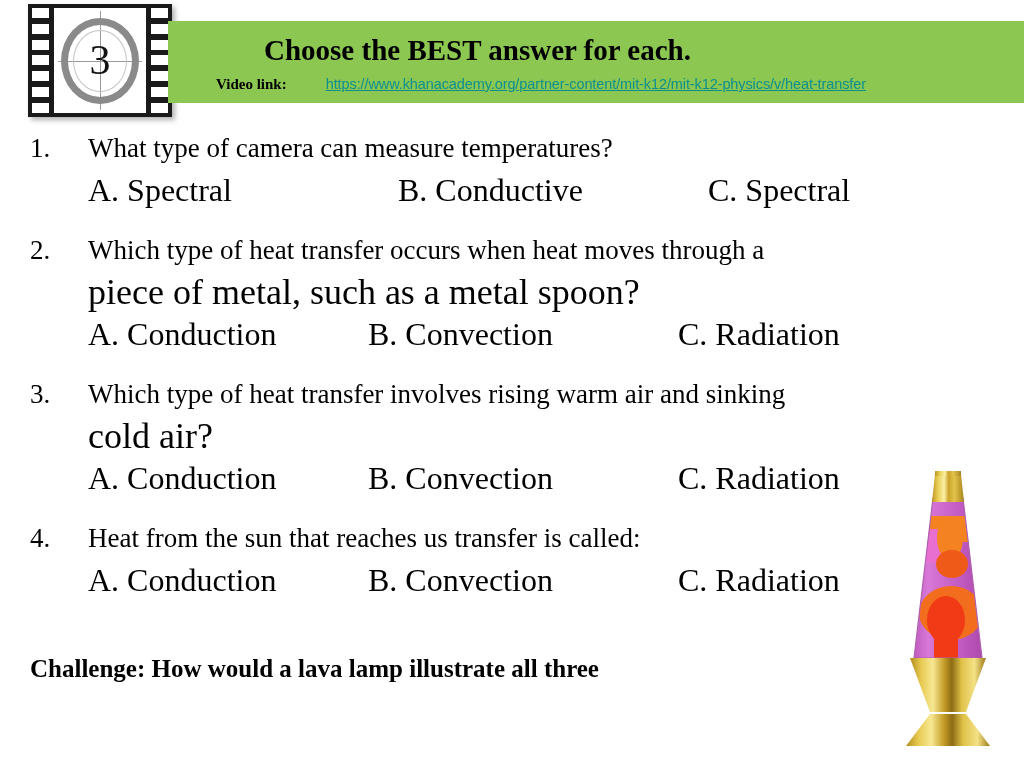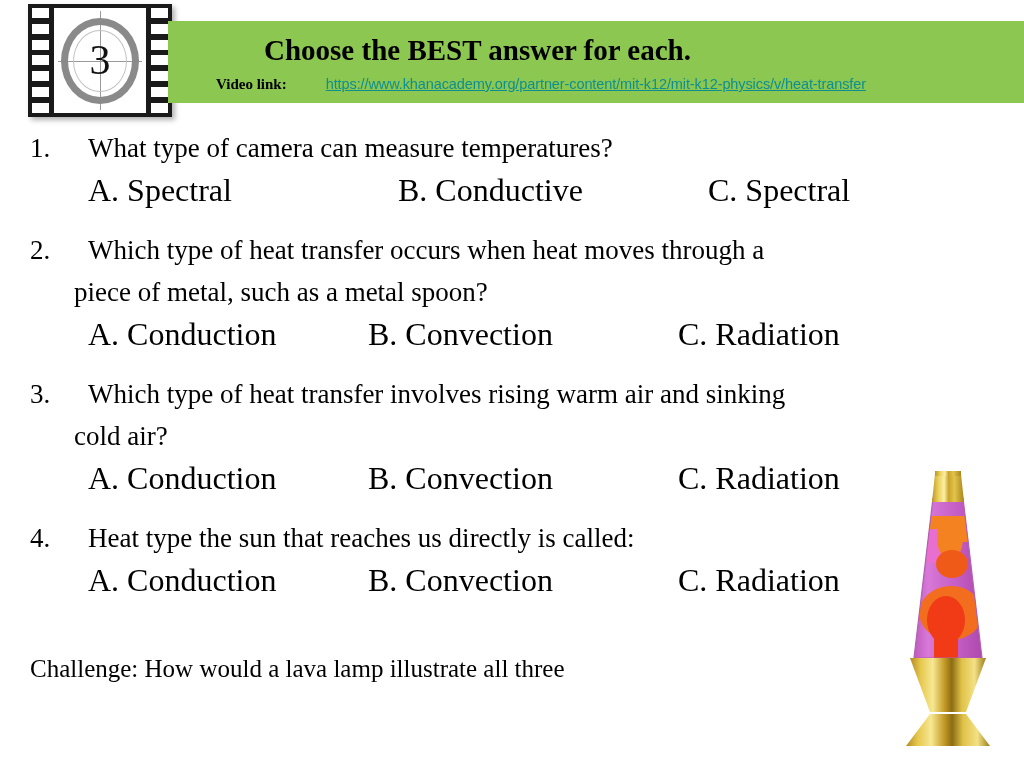--- a/index.html
+++ b/index.html
@@ -174,22 +174,22 @@
     flex: 0 0 58px;
     font-size: 27px;
     line-height: 42px;
   }
   .q-text {
     font-size: 27px;
     line-height: 42px;
     flex: 1;
   }
   .q-text-cont {
-    margin-left: 44px;
-    font-size: 27px;
+    margin-left: 58px;
+    font-size: 36px;
     line-height: 42px;
   }
   .options-row {
     margin-left: 58px;
     position: relative;
     height: 42px;
     font-size: 32px;
     line-height: 42px;
   }
   .opt {
@@ -204,21 +204,21 @@
   .opt-b-tight { left: 310px; }
   .opt-c-tight { left: 620px; }
 
   
   .challenge {
     position: absolute;
     left: 30px;
     top: 648px;
     width: 830px;
     font-family: "Liberation Serif", "DejaVu Serif", serif;
-    font-weight: normal;
+    font-weight: bold;
     font-size: 25px;
     line-height: 41px;
     color: #000000;
   }
 
   
   .lava-lamp {
     position: absolute;
     left: 878px;
     top: 468px;
@@ -325,21 +325,21 @@
     <div class="opt opt-c">
       <span>C.</span>
       <span>Radiation</span>
     </div>
   </div>
 </div>
 
 <div class="question-block" style="top:517px;">
   <div class="q-line">
     <div class="q-num">4.</div>
-    <div class="q-text">Heat type the sun that reaches us directly is called:</div>
+    <div class="q-text">Heat from the sun that reaches us transfer is called:</div>
   </div>
   <div class="options-row">
     <div class="opt opt-a">
       <span>A.</span>
       <span>Conduction</span>
     </div>
     <div class="opt opt-b">
       <span>B.</span>
       <span>Convection</span>
     </div>

